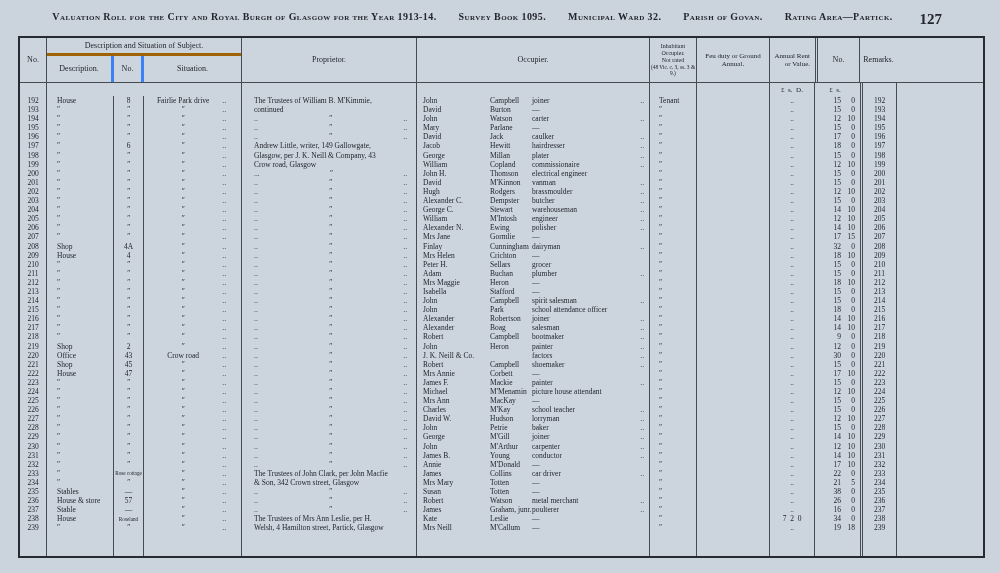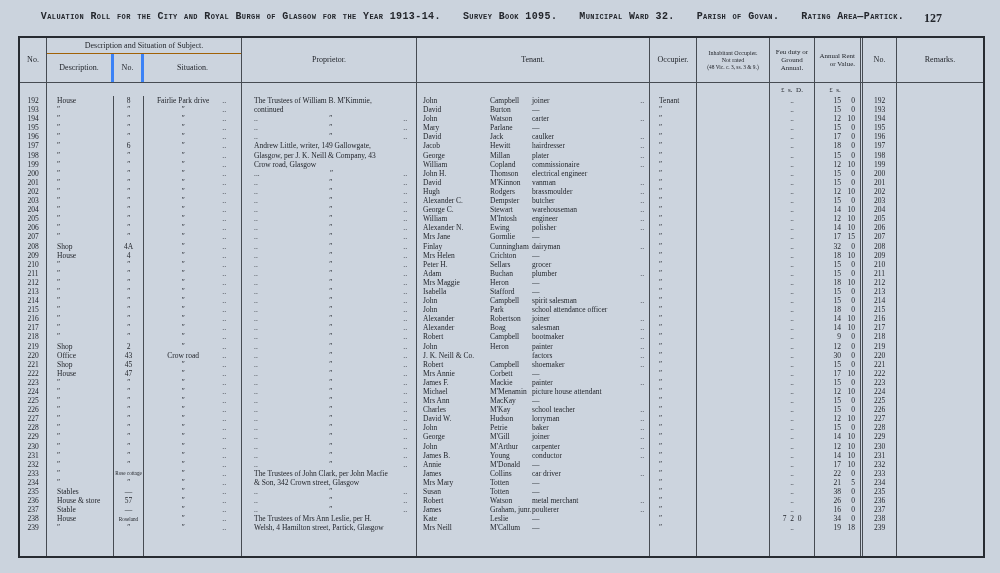--- a/index.html
+++ b/index.html
@@ -6,40 +6,40 @@
   body{
     width:1000px;height:573px;position:relative;overflow:hidden;
     background:#cbd3dd;color:#23262c;
     font-family:"Liberation Serif","DejaVu Serif",serif;
     -webkit-font-smoothing:antialiased;
   }
   
   .masthead{
     position:absolute;top:11px;left:40px;right:95px;
     display:flex;justify-content:center;gap:22px;white-space:nowrap;
-    font-variant:small-caps;font-weight:bold;font-size:10px;letter-spacing:.4px;font-family:Liberation Mono, monospace;
+    font-variant:small-caps;font-weight:bold;font-size:10px;letter-spacing:.4px;
   }
-  .pagenum{position:absolute;top:11px;right:58px;font-weight:bold;font-size:12px}
+  .pagenum{position:absolute;top:11px;right:58px;font-weight:bold;font-size:15px}
 
   
   .vtable{
     position:absolute;left:18px;top:36px;width:963px;height:518px;
     border:2px solid #272b31;display:flex;flex-direction:column;background:#ccd4de;
   }
   .grid{display:grid;grid-template-columns:27px 67px 30px 98px 175px 233px 47px 73px 45px 45px 37px minmax(0,1fr)}
   .grid > div{border-right:1px solid #464b52;min-width:0}
   .grid > div.c-rent{border-right:none}
   .grid > div.c-no2{border-left:3px double #464b52}
   .grid > div.c-rem{border-right:none}
 
   
   .thead{height:44px;border-bottom:1px solid #464b52;font-size:8px;text-align:center}
   .thead > div{display:flex;flex-direction:column;align-items:center;justify-content:center;line-height:1.15}
   .h-group{grid-column:2/5;padding:0 !important;display:flex}
-  .h-group-title{height:15px;display:flex;align-items:center;justify-content:center;border-bottom:1px solid #a16207;width:100%}
+  .h-group-title{height:15px;display:flex;align-items:center;justify-content:center;border-bottom:3px solid #a16207;width:100%}
   .h-group-sub{flex:1;display:grid;grid-template-columns:67px 30px 97px;width:100%}
   .h-group-sub > div{border-right:3px solid #3b82f6;display:flex;align-items:center;justify-content:center}
   .h-group-sub > div:last-child{border-right:none}
   .h-inh{font-size:6px;line-height:1.2}
   .h-inh .l3{font-size:5.4px}
   .h-small{font-size:7px;line-height:1.2;padding:0 2px}
   
   .units{height:13px;font-size:7px}
   .units > div{display:flex;align-items:center;justify-content:center;white-space:pre}
 
@@ -82,21 +82,20 @@
     <div class="c-no">No.</div>
     <div class="h-group">
       <div class="h-group-title">Description and Situation of Subject.</div>
       <div class="h-group-sub">
         <div>Description.</div>
         <div>No.</div>
         <div>Situation.</div>
       </div>
     </div>
     <div>Proprietor.</div>
-    <div>Tenant.</div>
     <div>Occupier.</div>
     <div class="h-inh">
       <span>Inhabitant Occupier.</span>
       <span>Not rated</span>
       <span class="l3">(48 Vic. c. 3, ss. 3 &amp; 9.)</span>
     </div>
     <div class="h-small">Feu duty or Ground Annual.</div>
     <div class="h-small c-rent">Annual Rent or Value.</div>
     <div class="c-no2">No.</div>
     <div class="c-rem">Remarks.</div>

